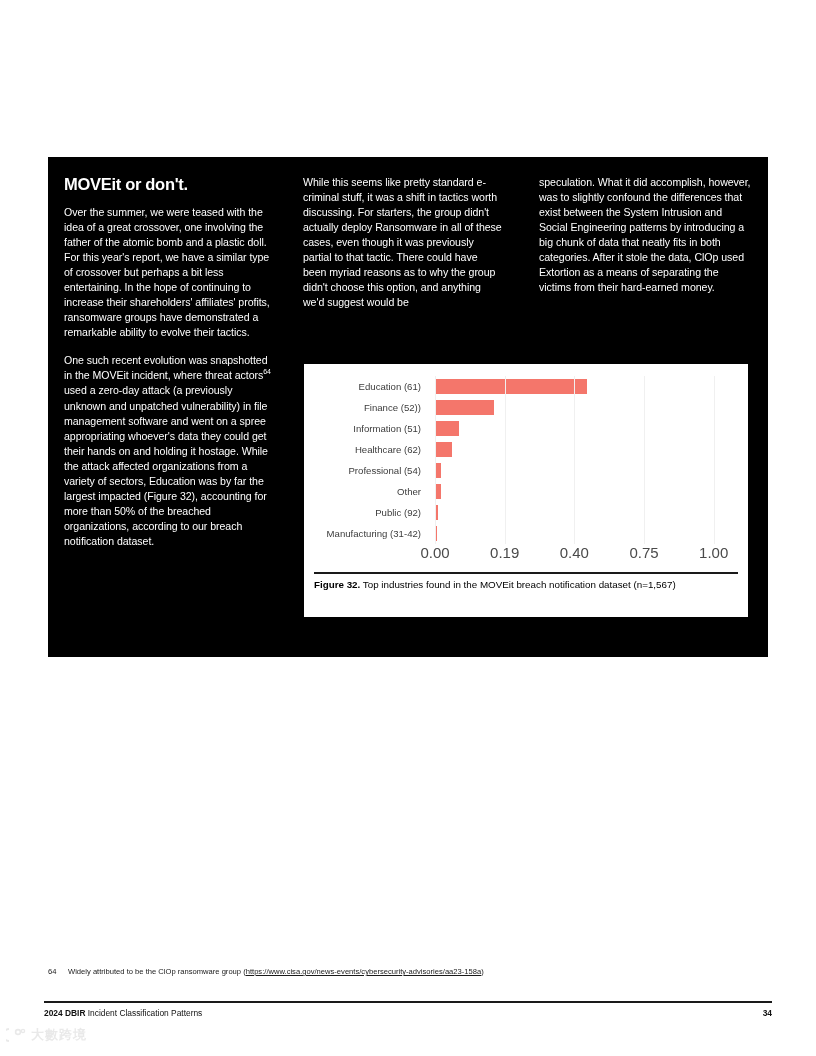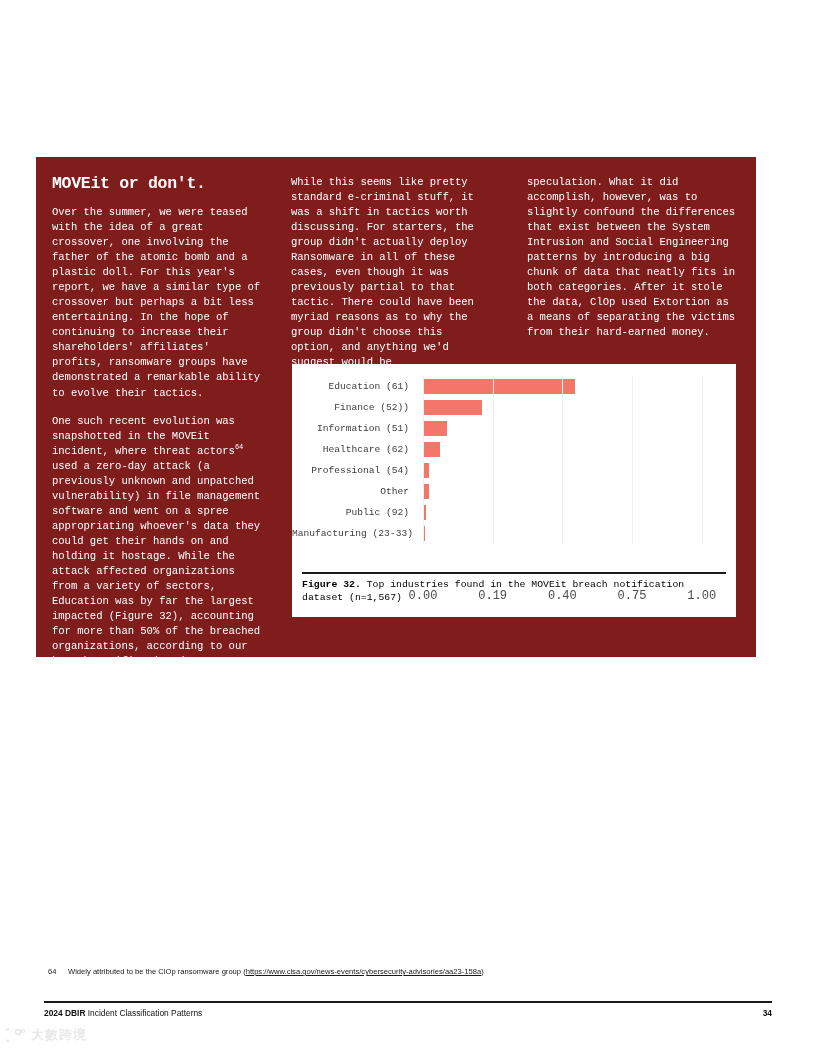--- a/index.html
+++ b/index.html
@@ -11,27 +11,26 @@
     width: 816px;
     height: 1056px;
     position: relative;
     font-family: "Liberation Sans", sans-serif;
     overflow: hidden;
   }
 
   
   .panel {
     position: absolute;
-    left: 36px;
+    left: 48px;
     top: 157px;
     width: 720px;
     height: 500px;
-    background: #7f1d1d;
+    background: #000000;
     color: #ffffff;
-    font-family: Liberation Mono, monospace;
   }
 
   .col {
     position: absolute;
     top: 18px;
   }
   .col-1 { left: 16px;  width: 210px; }
   .col-2 { left: 255px; width: 200px; }
   .col-3 { left: 491px; width: 212px; }
 
@@ -121,25 +120,24 @@
   .x-axis {
     position: absolute;
     left: 131px;
     right: 16px;
     top: 180px;
     height: 16px;
   }
   .tick {
     position: absolute;
     top: 0;
-    font-size: 12px;
+    font-size: 15px;
     color: #4a4a4a;
     transform: translateX(-50%);
     white-space: nowrap;
-    margin-top: 45px;
   }
 
   .caption-rule {
     position: absolute;
     left: 10px;
     right: 10px;
     top: 208px;
     height: 1.5px;
     background: #1a1a1a;
   }
@@ -248,21 +246,21 @@
 
     <div class="chart">
       <div class="cat-labels" id="cat-labels">
           <div class="cat-label">Education (61)</div>
           <div class="cat-label">Finance (52))</div>
           <div class="cat-label">Information (51)</div>
           <div class="cat-label">Healthcare (62)</div>
           <div class="cat-label">Professional (54)</div>
           <div class="cat-label">Other</div>
           <div class="cat-label">Public (92)</div>
-          <div class="cat-label">Manufacturing (23-33)</div>
+          <div class="cat-label">Manufacturing (31-42)</div>
         </div>
       <div class="plot" id="plot">
           <div class="bar-row">
             <div class="bar" style="width: 50.463%; background: rgb(244, 118, 107);"></div>
           </div>
           <div class="bar-row">
             <div class="bar" style="width: 19.6296%; background: rgb(244, 118, 107);"></div>
           </div>
           <div class="bar-row">
             <div class="bar" style="width: 7.87037%; background: rgb(244, 118, 107);"></div>

